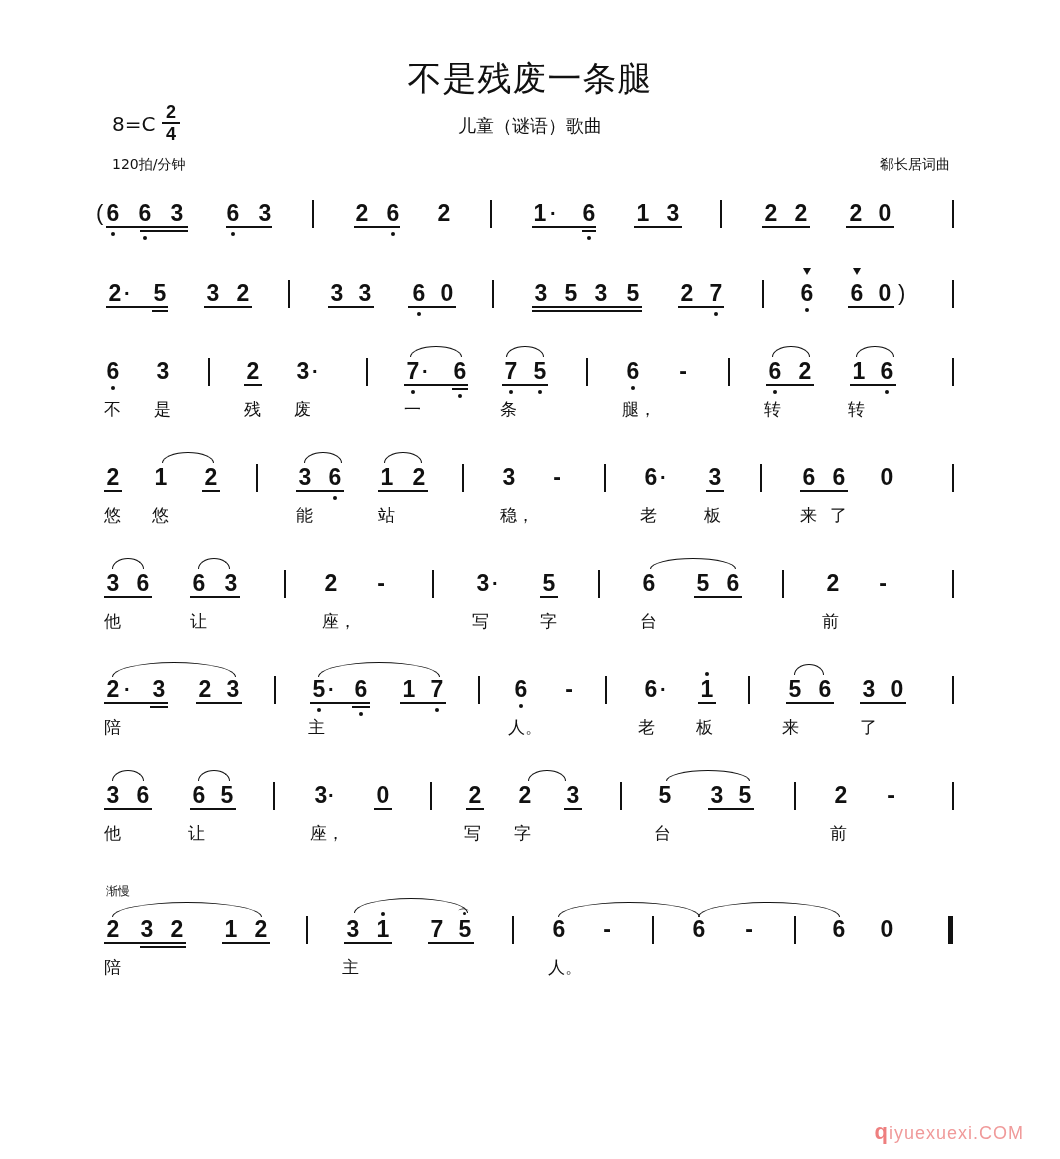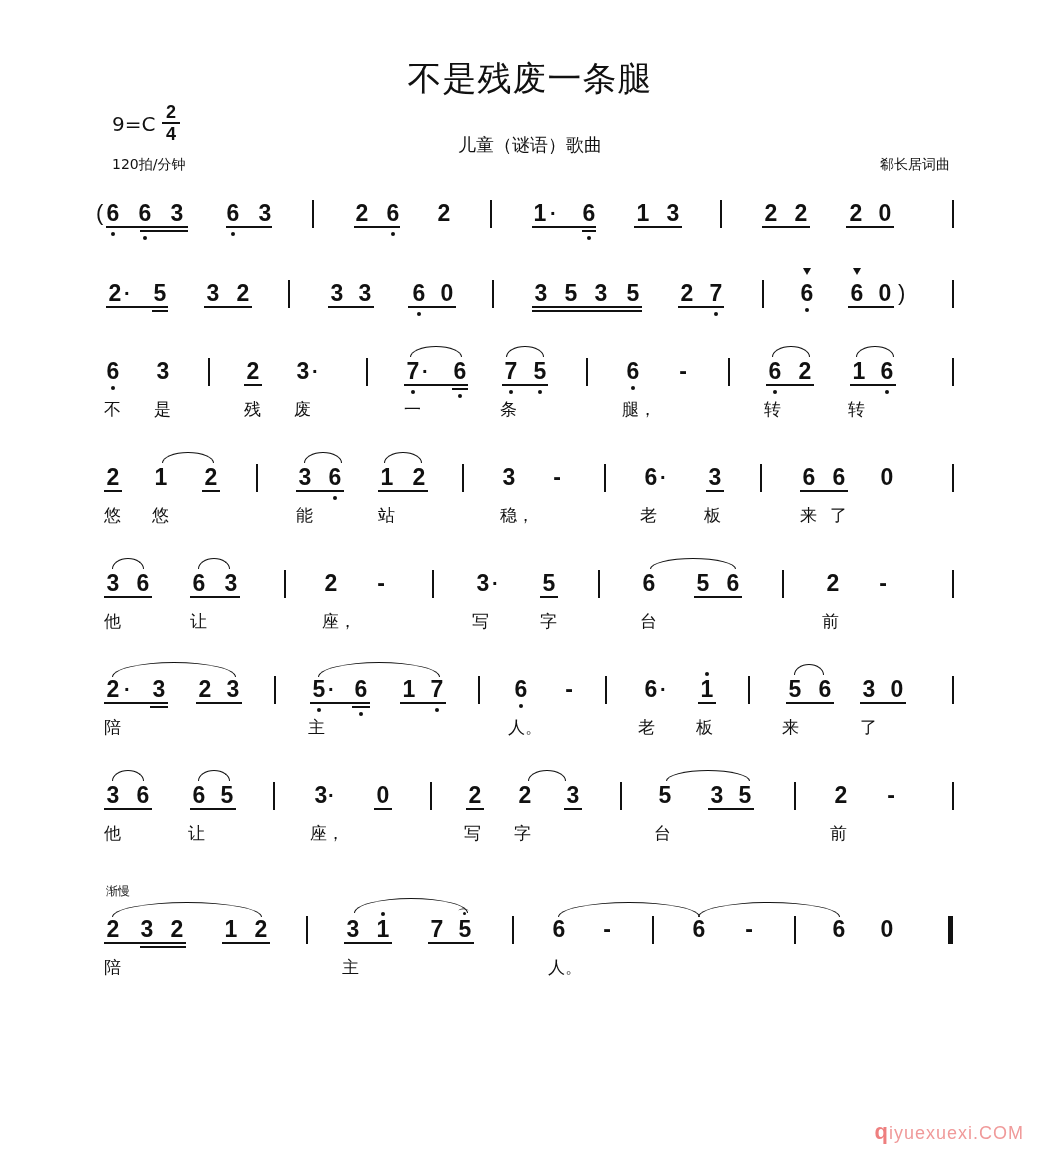--- a/index.html
+++ b/index.html
@@ -1,19 +1,19 @@
 <!DOCTYPE html>
 <html><head>
 <meta charset="utf-8">
 <style>
   html,body{margin:0;padding:0;background:#fff;}
   body{width:1060px;height:1159px;position:relative;overflow:hidden;font-family:"Liberation Sans","DejaVu Sans",sans-serif;color:#111;}
   .abs{position:absolute;}
   .title{left:0;width:1060px;top:56px;text-align:center;font-size:34px;font-family:"DejaVu Sans",sans-serif;letter-spacing:1px;}
-  .subtitle{left:0;width:1060px;top:114px;text-align:center;font-size:18px;font-family:"DejaVu Sans",sans-serif;margin-top:19px;}
+  .subtitle{left:0;width:1060px;top:114px;text-align:center;font-size:18px;font-family:"DejaVu Sans",sans-serif;}
   .key{left:112px;top:112px;font-size:20px;font-family:"DejaVu Sans",sans-serif;}
   .ts{left:160px;top:102px;width:22px;text-align:center;font-weight:bold;font-size:18px;line-height:20px;}
   .ts .bar{height:2px;background:#111;margin:0 2px;}
   .tempo{left:112px;top:156px;font-size:14px;font-family:"DejaVu Sans",sans-serif;}
   .composer{right:110px;top:156px;font-size:14px;font-family:"DejaVu Sans",sans-serif;}
   .line{position:absolute;left:0;width:1060px;height:80px;}
   .n{position:absolute;font-weight:bold;font-size:23px;line-height:26px;width:18px;text-align:center;}
   .dot-aug{position:absolute;font-weight:bold;font-size:20px;line-height:26px;}
   .ld{position:absolute;width:4px;height:4px;border-radius:50%;background:#111;}
   .bl{position:absolute;width:2px;height:28px;background:#111;}
@@ -25,21 +25,21 @@
   .small{position:absolute;font-size:12px;font-family:"DejaVu Sans",sans-serif;}
   .final{position:absolute;width:5px;height:28px;border-left:2px solid #111;border-right:3px solid #111;box-sizing:border-box;}
   .wm{position:absolute;right:36px;bottom:14px;font-size:18px;color:#f09a9a;letter-spacing:1px;}
   .wm b{font-size:22px;color:#ee7f7f;}
 </style>
 </head>
 <body>
 
 <div class="abs title">不是残废一条腿</div>
 <div class="abs subtitle">儿童（谜语）歌曲</div>
-<div class="abs key">9=C</div>
+<div class="abs key">8=C</div>
 <div class="abs ts">
   <div>2</div>
   <div class="bar"></div>
   <div>4</div>
 </div>
 <div class="abs tempo">120拍/分钟</div>
 <div class="abs composer">郗长居词曲</div>
 
 <div class="line" style="top:200px;">
   <span class="paren" style="left:96px;top:0;">(</span>

